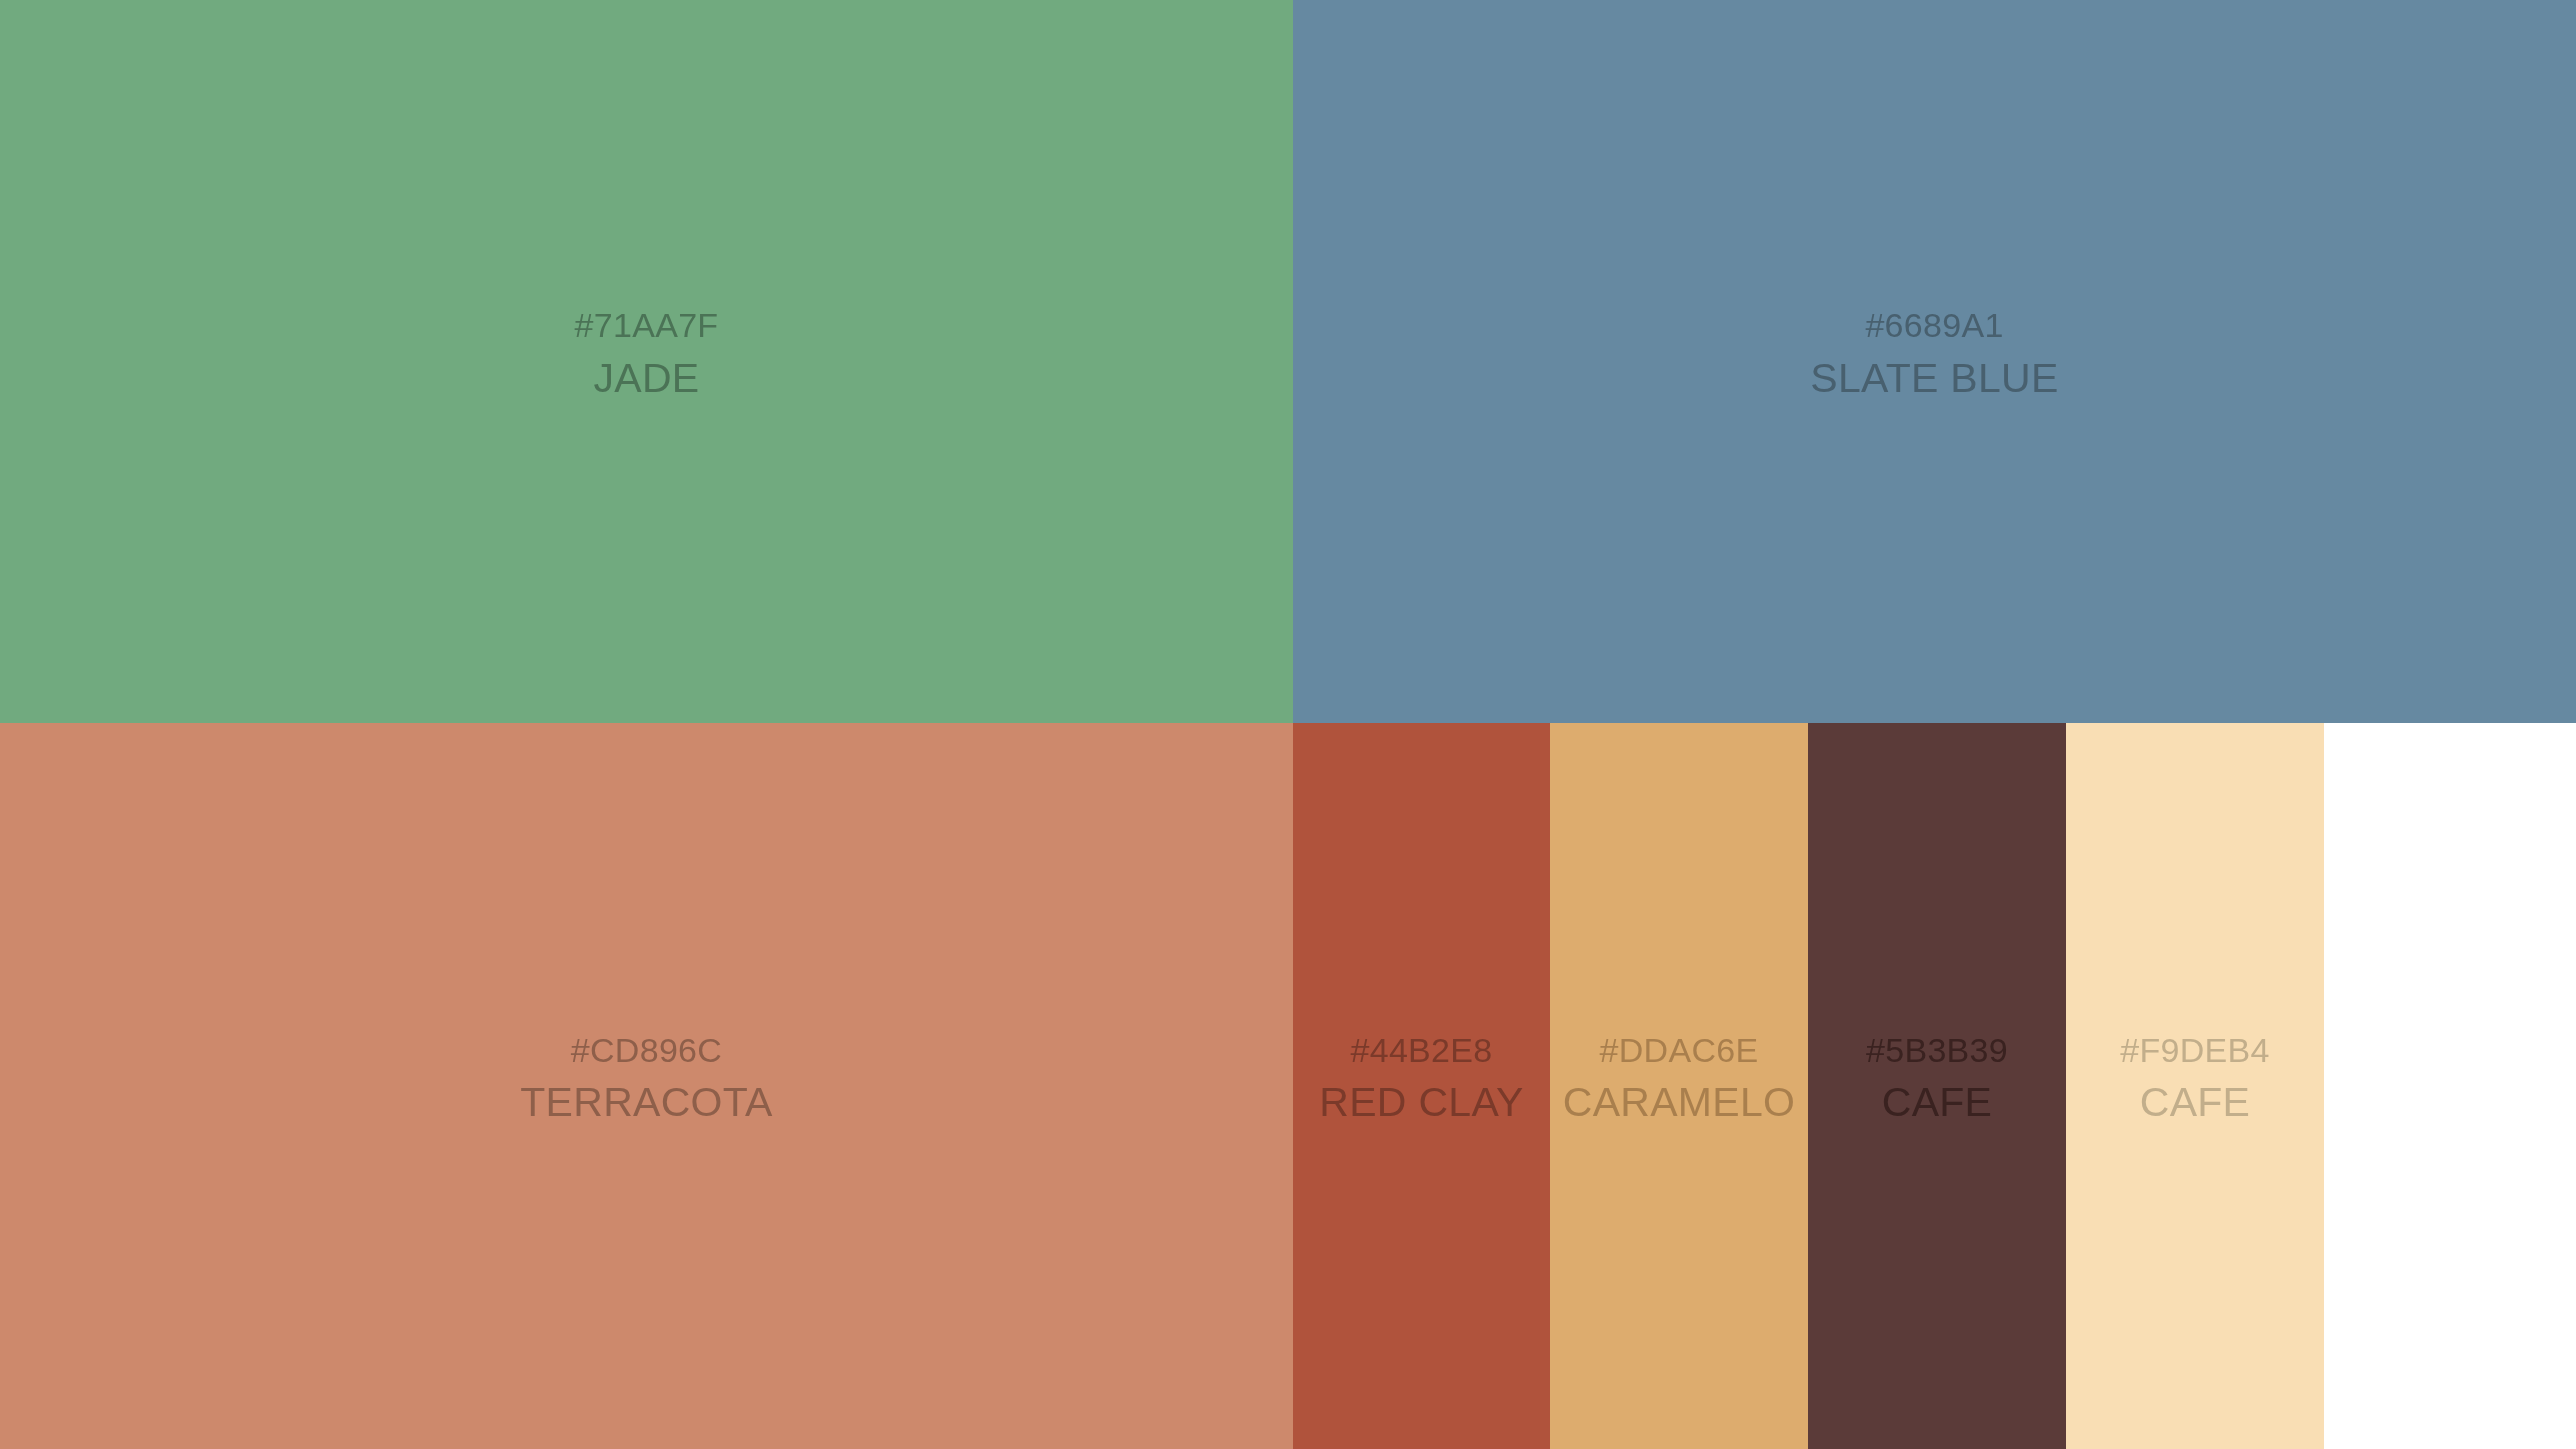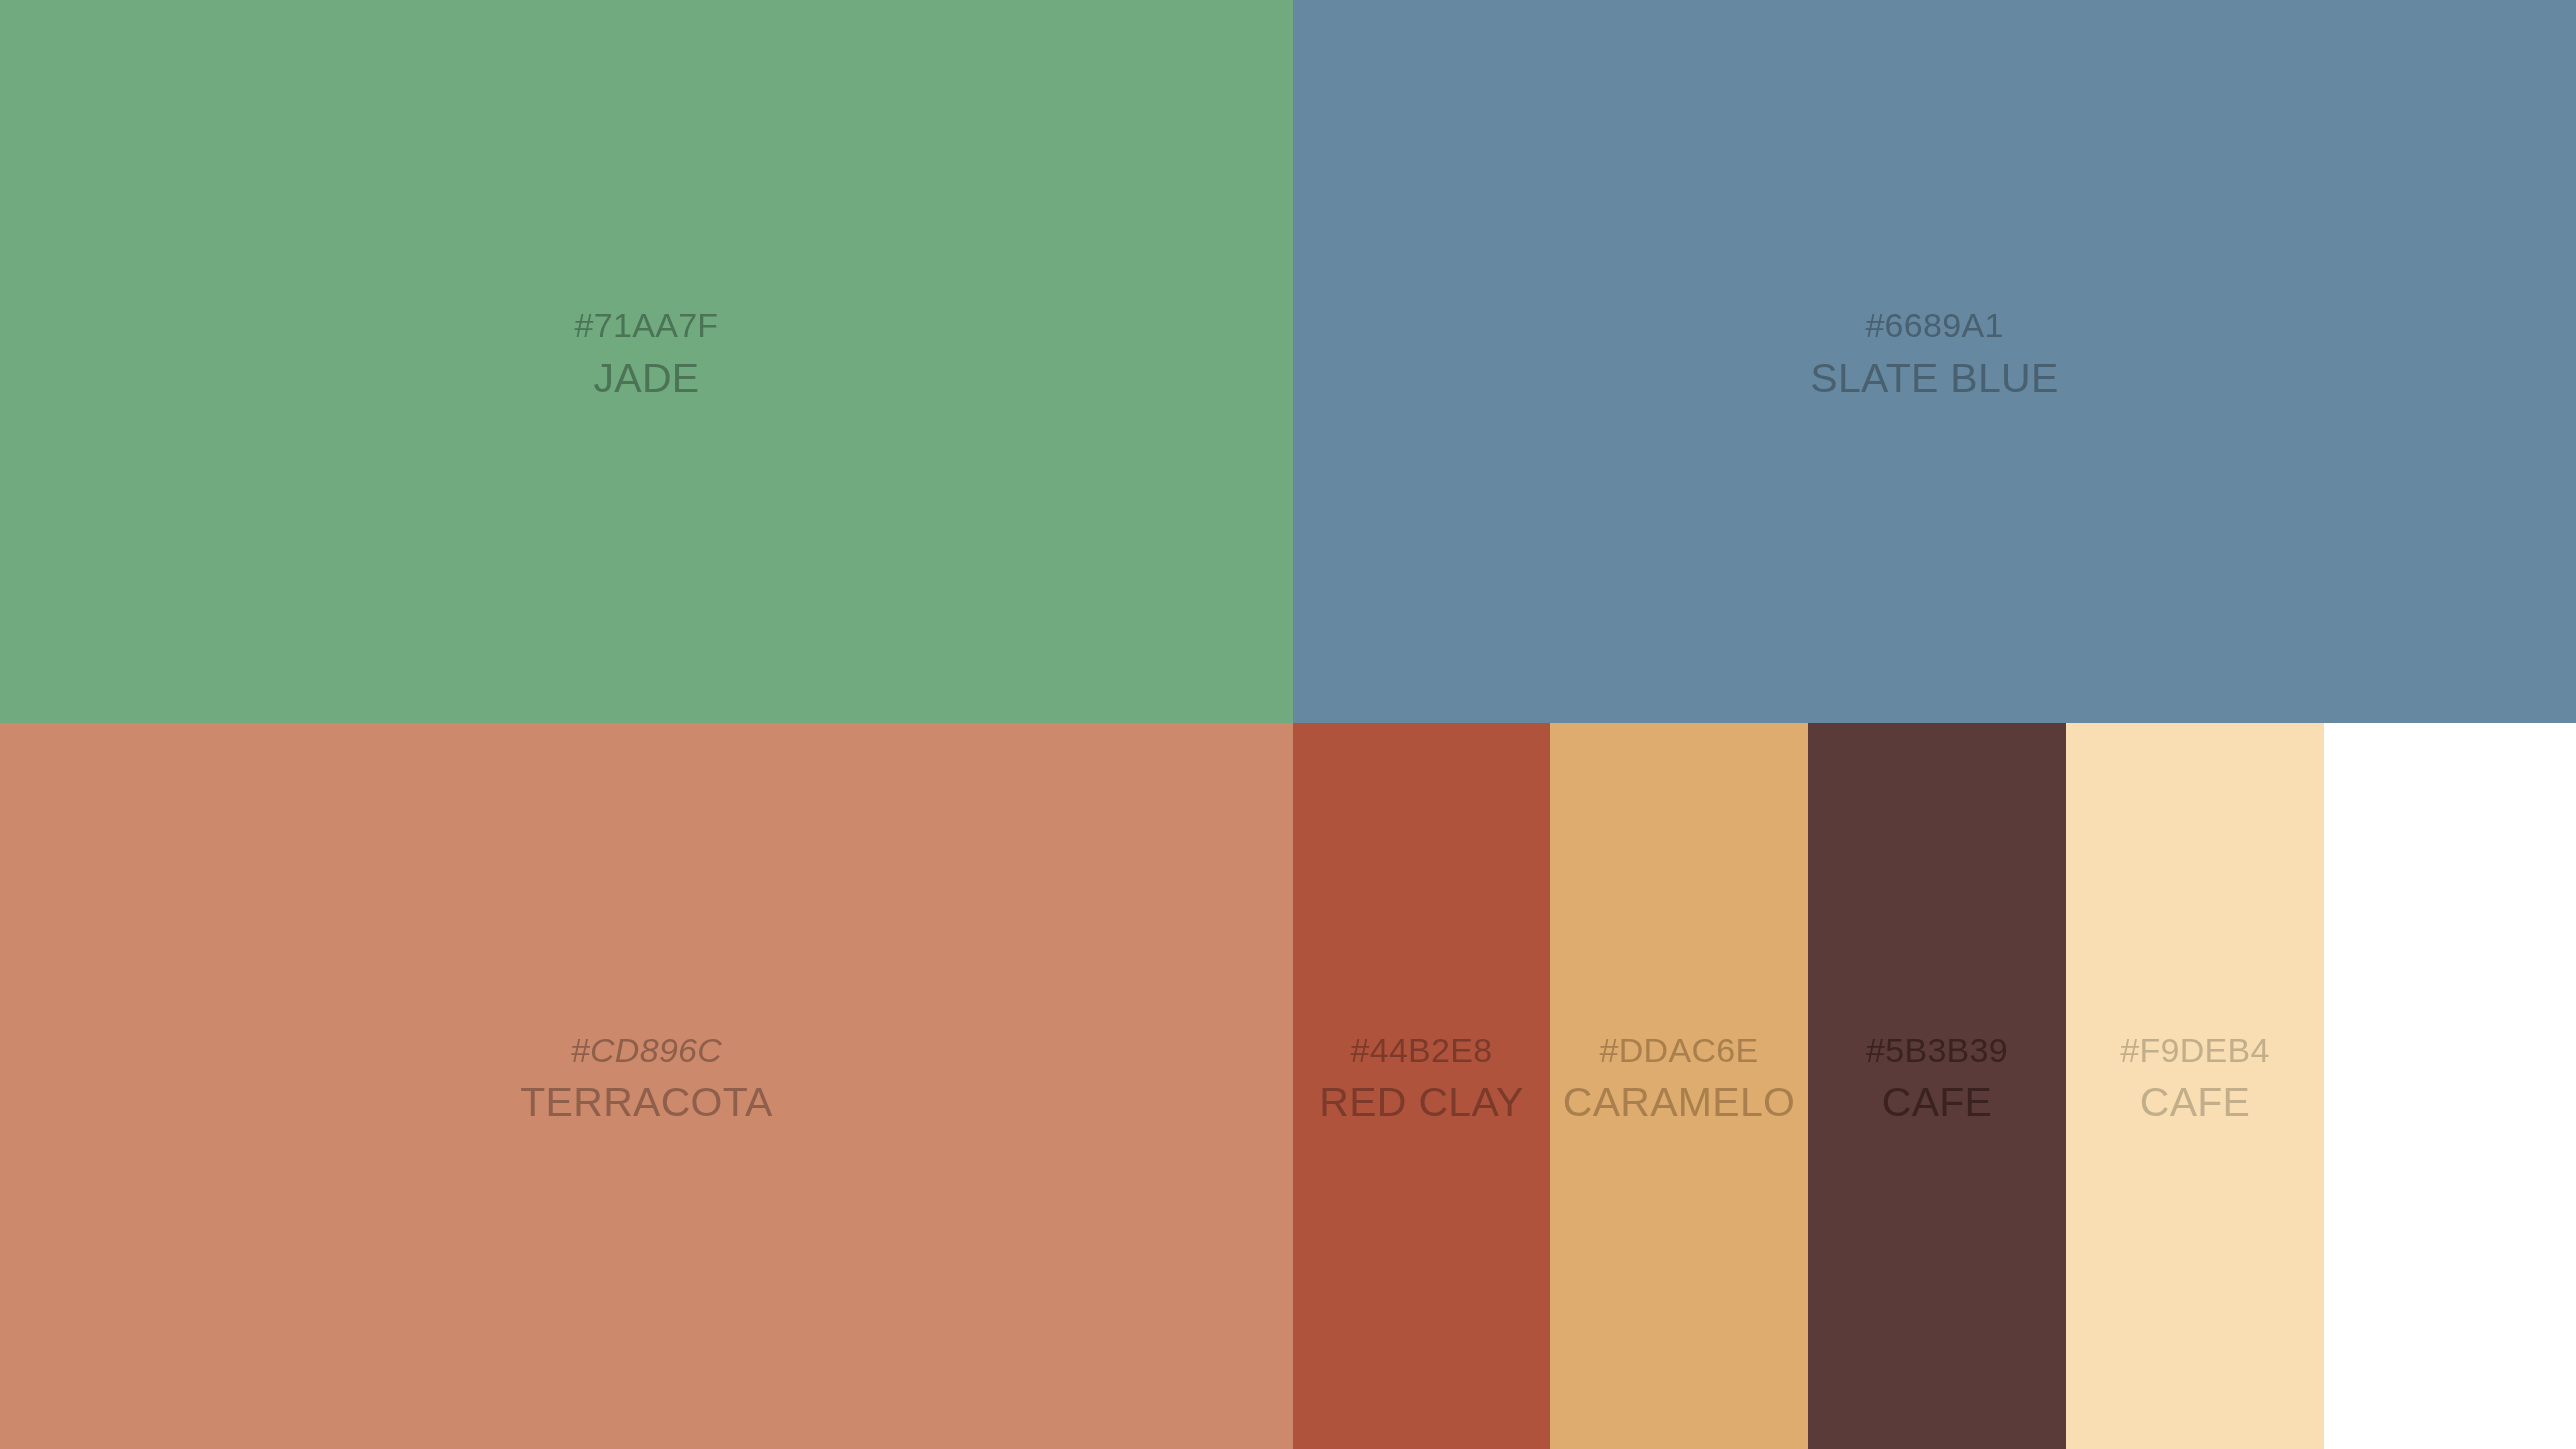--- a/index.html
+++ b/index.html
@@ -84,21 +84,21 @@
         <div class="swatch-label swatch-name" style="color: rgb(72, 96, 111);">SLATE BLUE</div>
       </div>
     </div>
 
   </div>
 
   <div class="swatch-row" id="row-bottom">
 
     <div class="swatch" style="background-color: rgb(205, 137, 108); width: 1293px; flex: 0 0 1293px;">
       <div class="label-stack">
-        <div class="swatch-label swatch-hex" style="color: rgb(142, 95, 74); font-style: italic;">#CD896C</div>
+        <div class="swatch-label swatch-hex" style="color: rgb(142, 95, 74);">#CD896C</div>
         <div class="swatch-label swatch-name" style="color: rgb(142, 95, 74);">TERRACOTA</div>
       </div>
     </div>
 
     <div class="swatch" style="background-color: rgb(176, 83, 60); width: 257px; flex: 0 0 257px;">
       <div class="label-stack">
         <div class="swatch-label swatch-hex" style="color: rgb(123, 58, 42);">#44B2E8</div>
         <div class="swatch-label swatch-name" style="color: rgb(123, 58, 42);">RED CLAY</div>
       </div>
     </div>

